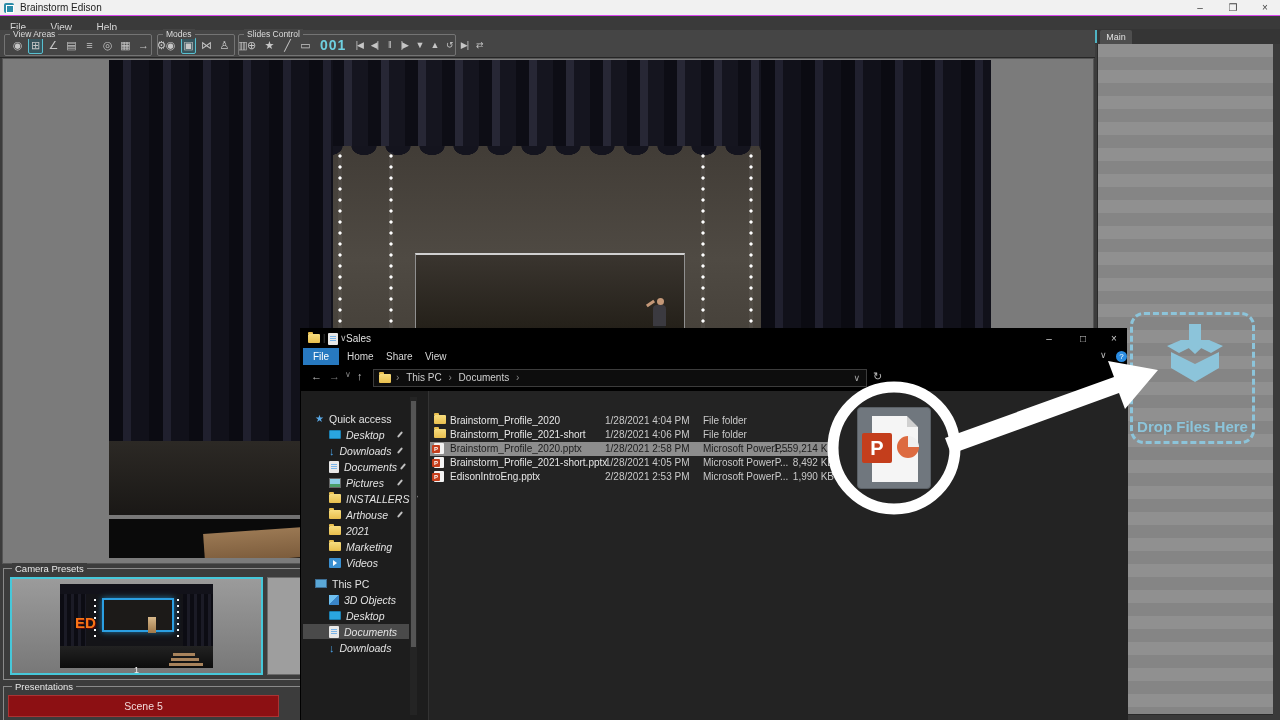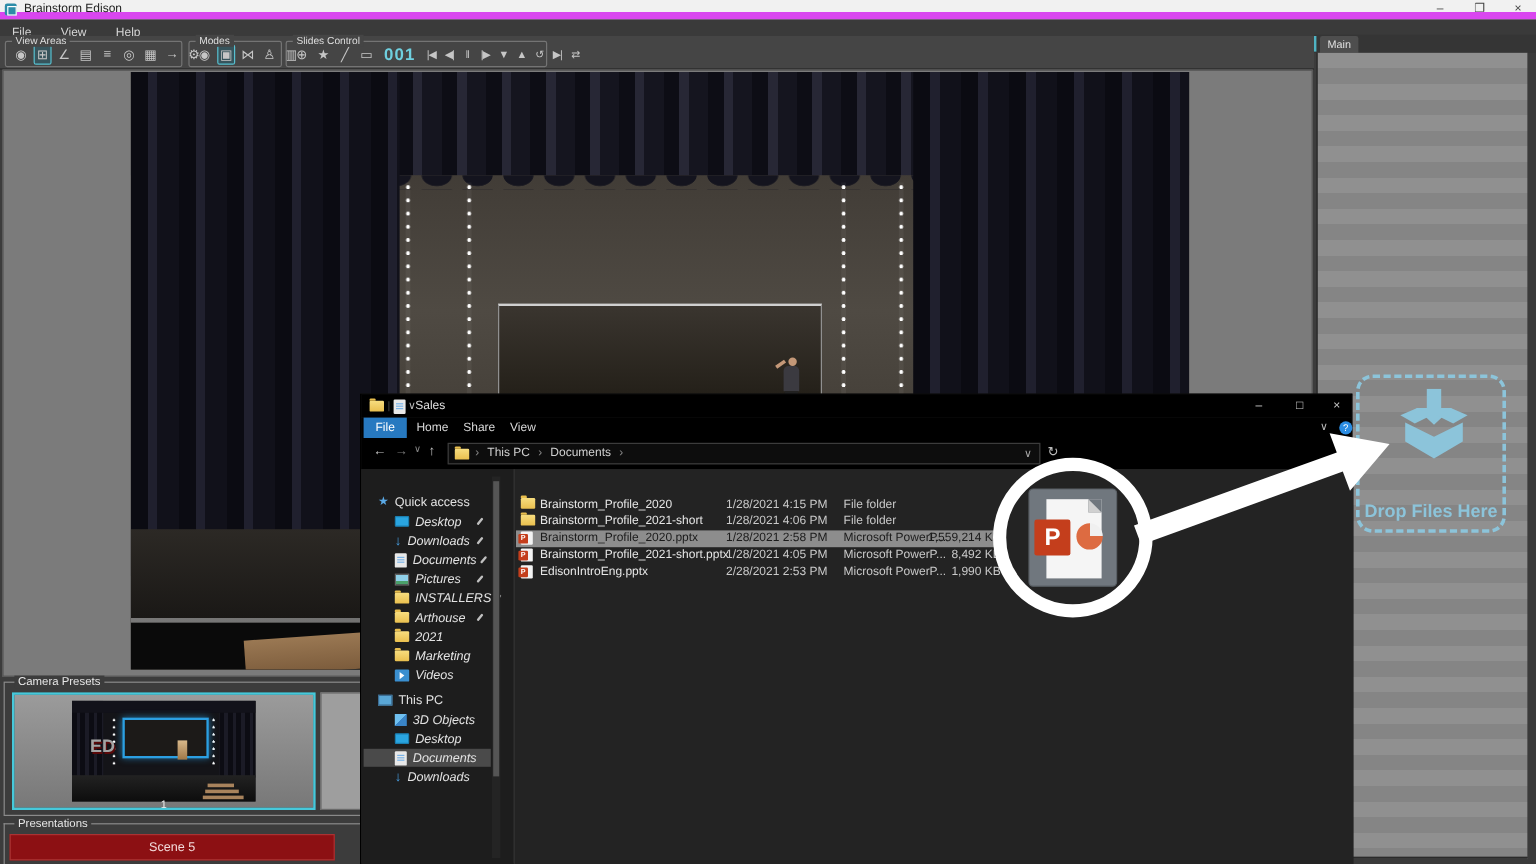--- a/index.html
+++ b/index.html
@@ -1,20 +1,20 @@
 <!DOCTYPE html>
 <html><head>
 <meta charset="utf-8">
 <style>
   * { margin:0; padding:0; box-sizing:border-box; }
   html,body { width:1280px; height:720px; }
   body { position:relative; background:#3c3c3c; font-family:"Liberation Sans",sans-serif; overflow:hidden; }
 
   
-  #titlebar { position:absolute; left:0; top:0; width:1280px; height:16px; background:#f1f1f1; border-bottom:6px solid #d946ef; }
+  #titlebar { position:absolute; left:0; top:0; width:1280px; height:16px; background:#f1f1f1; border-bottom:1px solid #d946ef; }
   #app-icon { position:absolute; left:4px; top:3px; width:10px; height:10px; background:#2c8ca8; border-radius:2px; }
   #app-icon::after { content:""; position:absolute; left:2px; top:2px; width:6px; height:6px; border:1px solid #fff; }
   #app-title { position:absolute; left:20px; top:2px; font-size:10px; color:#222; }
   .w-ctl { position:absolute; top:0; width:30px; height:15px; text-align:center; font-size:10px; line-height:15px; color:#444; }
   #menubar { position:absolute; left:0; top:17px; width:1280px; height:13px; background:#3a3a3a; }
   .menu-item { display:inline-block; padding:0 10px; font-size:10px; line-height:13px; color:#d6d6d6; }
   #toolbar { position:absolute; left:0; top:30px; width:1095px; height:28px; background:#454545; border-bottom:1px solid #262626; }
   .tb-group { position:absolute; top:4px; height:22px; border:1px solid #747474; border-radius:2px; display:flex; align-items:center; padding:0 5px; gap:3px; }
   .tb-label { position:absolute; top:-6px; left:5px; font-size:8.5px; color:#ddd; background:#454545; padding:0 3px; white-space:nowrap; }
   .ti { min-width:15px; height:17px; display:flex; align-items:center; justify-content:center; font-size:11px; color:#c6c6c6; white-space:nowrap; }
@@ -55,21 +55,21 @@
   .p-legs { position:absolute; left:5px; top:28px; width:11px; height:10px; background:#222; }
 
   
   .grp-border { position:absolute; border:1px solid #8a8a8a; }
   .grp-label { position:absolute; font-size:9.5px; color:#e8e8e8; background:#3c3c3c; padding:0 3px; }
   #preset1 { position:absolute; left:10px; top:577px; width:253px; height:98px; border:2px solid #46c8da; background:linear-gradient(#9b9b9b,#787878); }
   #thumb { position:absolute; left:48px; top:5px; width:153px; height:84px; background:#141418; overflow:hidden; }
   .t-val { position:absolute; left:0; top:0; width:153px; height:10px; background:#12121a; }
   .t-cur { position:absolute; top:0; height:64px; background:repeating-linear-gradient(90deg,#0c0c13 0 4px,#1b1b26 4px 7px); }
   .t-screen { position:absolute; left:42px; top:14px; width:72px; height:34px; border:2px solid #2b9fe2; background:#1c1a18; box-shadow:0 0 6px rgba(43,159,226,.7); }
-  .t-ed { position:absolute; left:15px; top:30px; color:#a3a3a3; font-weight:bold; font-size:15px; text-shadow:1px 1px 0 #5a0808; }
+  .t-ed { position:absolute; left:15px; top:30px; color:#f97316; font-weight:bold; font-size:15px; text-shadow:1px 1px 0 #5a0808; }
   .t-podium { position:absolute; left:88px; top:33px; width:8px; height:16px; background:linear-gradient(#d8b88a,#a07848); }
   .t-floor { position:absolute; left:0; bottom:0; width:153px; height:22px; background:linear-gradient(#222,#0d0d0d); }
   .t-step { position:absolute; width:22px; height:3px; background:#a8835c; }
   .t-led { position:absolute; top:14px; width:2px; height:40px; background-image:radial-gradient(circle 1px at 1px 2px,#fff 0.9px,transparent 1.1px); background-size:2px 6px; }
   #preset-num { position:absolute; left:0; top:86px; width:100%; text-align:center; font-size:9px; color:#f0f0f0; }
   #preset2 { position:absolute; left:267px; top:577px; width:230px; height:98px; background:#9e9e9e; border:1px solid #6a6a6a; }
   #scene-btn { position:absolute; left:8px; top:695px; width:271px; height:22px; background:#8c1013; border:1px solid #aa3333; color:#f2dada; font-size:10.5px; text-align:center; line-height:20px; }
 
   
   #explorer { position:absolute; left:300px; top:328px; width:827px; height:392px; background:#232323; border:1px solid #000; z-index:20; }
@@ -368,21 +368,21 @@
     </div>
     <div id="sb-scroll">
       <div id="sb-thumb"></div>
     </div>
   </div>
 
   <div id="ex-files"></div>
   <div class="f-row" style="top:85px">
     <span class="ic ic-folder f-ic"></span>
     <span class="f-name">Brainstorm_Profile_2020</span>
-    <span class="f-date">1/28/2021 4:15 PM</span>
+    <span class="f-date">1/28/2021 4:04 PM</span>
     <span class="f-type">File folder</span>
     <span class="f-size"></span>
   </div>
   <div class="f-row" style="top:99px">
     <span class="ic ic-folder f-ic"></span>
     <span class="f-name">Brainstorm_Profile_2021-short</span>
     <span class="f-date">1/28/2021 4:06 PM</span>
     <span class="f-type">File folder</span>
     <span class="f-size"></span>
   </div>

